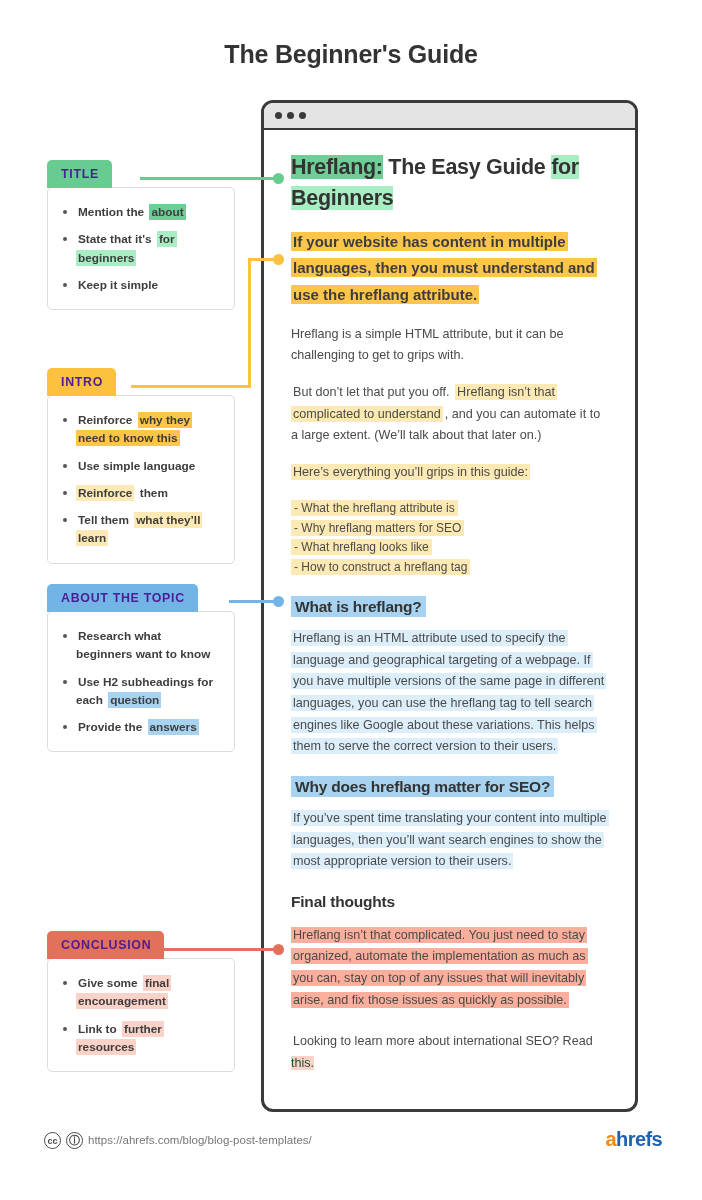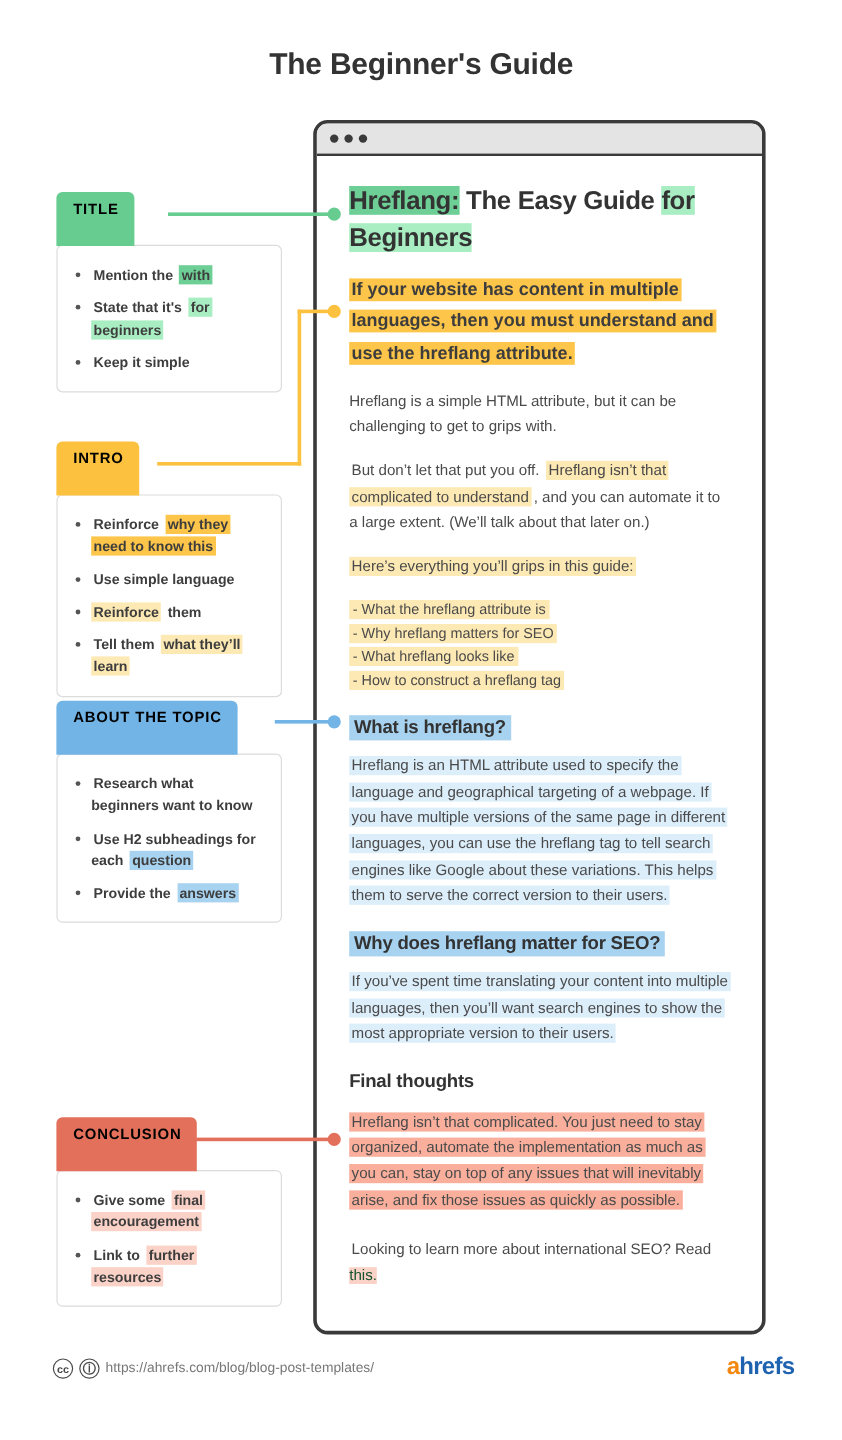--- a/index.html
+++ b/index.html
@@ -116,22 +116,22 @@
 
   a.link { color: #14532d; text-decoration: none; }
 
   
   .card { position: absolute; }
   .card-tab {
     display: inline-block;
     font-size: 12.4px;
     font-weight: bold;
     letter-spacing: 0.7px;
-    color: #000000;
-    padding: 7px 13px 24px 14px;
+    color: #4c1d95;
+    padding: 7px 13px 7px 14px;
     border-radius: 5px 5px 0 0;
     position: relative;
     z-index: 3;
   }
   .card-box {
     width: 188px;
     background: #ffffff;
     border: 1px solid #dcdcdc;
     border-radius: 5px;
     margin-top: -1px;
@@ -244,21 +244,21 @@
 
 <div class="conn">
   <div class="conn-line c-red" style="left:159px; top:948px; width:119px; height:3px;"></div>
   <div class="conn-dot c-red" style="left:273px; top:944px;"></div>
 </div>
 
 <div class="card" style="left:47px; top:160px;">
   <div class="card-tab tab-green">TITLE</div>
   <div class="card-box">
     <ul>
-      <li><span>Mention the </span><span class="hl-green-d">with</span></li>
+      <li><span>Mention the </span><span class="hl-green-d">about</span></li>
       <li><span>State that it's </span><span class="hl-green-l">for beginners</span></li>
       <li><span>Keep it simple</span></li>
     </ul>
   </div>
 </div>
 
 <div class="card" style="left:47px; top:368px;">
   <div class="card-tab tab-yellow">INTRO</div>
   <div class="card-box">
     <ul>

